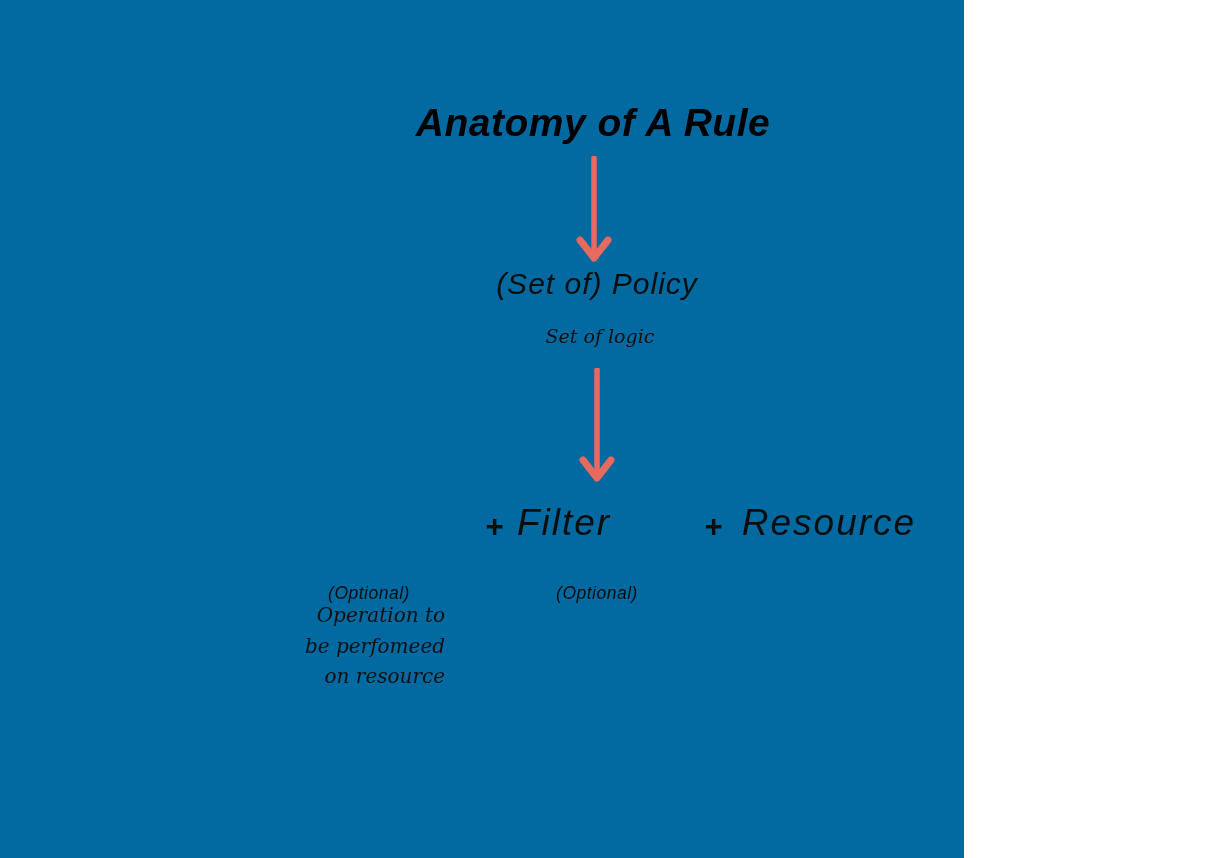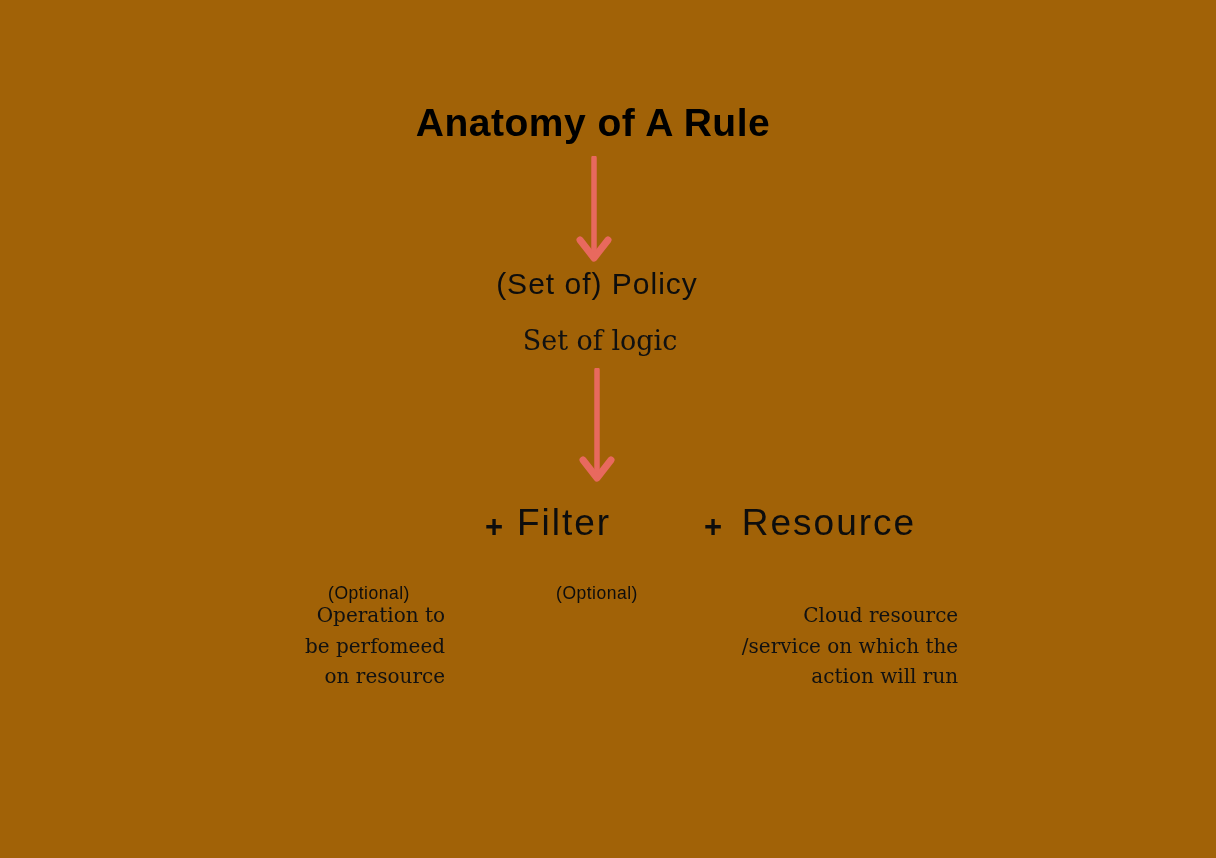--- a/index.html
+++ b/index.html
@@ -2,26 +2,27 @@
 <html><head>
 <meta charset="utf-8">
 <style>
   html, body {
     margin: 0;
     padding: 0;
     background: #ffffff;
   }
   .canvas {
     position: relative;
-    width: 1216px;
+    width: 964px;
     height: 858px;
-    background: #a16207;
+    background: #0369a1;
     overflow: hidden;
     font-family: "Liberation Sans", sans-serif;
     color: #000000;
+    font-style: italic;
   }
   .abs {
     position: absolute;
     transform: translateX(-50%);
     white-space: nowrap;
   }
   .diagram-title {
     left: 593px;
     top: 101px;
     font-size: 39px;
@@ -37,21 +38,21 @@
     letter-spacing: 1px;
     color: #0d0d0d;
   }
   .serif-text {
     font-family: "DejaVu Serif", "Liberation Serif", serif;
     color: #111111;
   }
   .policy-subheading {
     left: 600px;
     top: 325px;
-    font-size: 27px;
+    font-size: 19px;
     text-align: right;
   }
   .arrow {
     position: absolute;
     transform: translateX(-50%);
     line-height: 0;
   }
   .arrow-1 { left: 594px; top: 156px; }
   .arrow-2 { left: 597px; top: 368px; }
   .component-label {
@@ -129,17 +130,14 @@
 
   <div class="abs qualifier qualifier-action">(Optional)</div>
 
   <div class="abs qualifier qualifier-filter">(Optional)</div>
 
   <div class="abs serif-text description description-action">Operation to
 be perfomeed
 on resource</div>
 
 
-  <div class="abs serif-text description description-resource">Cloud resource
-/service on which the
-action will run</div>
 
 </div>
 
 </body></html>

